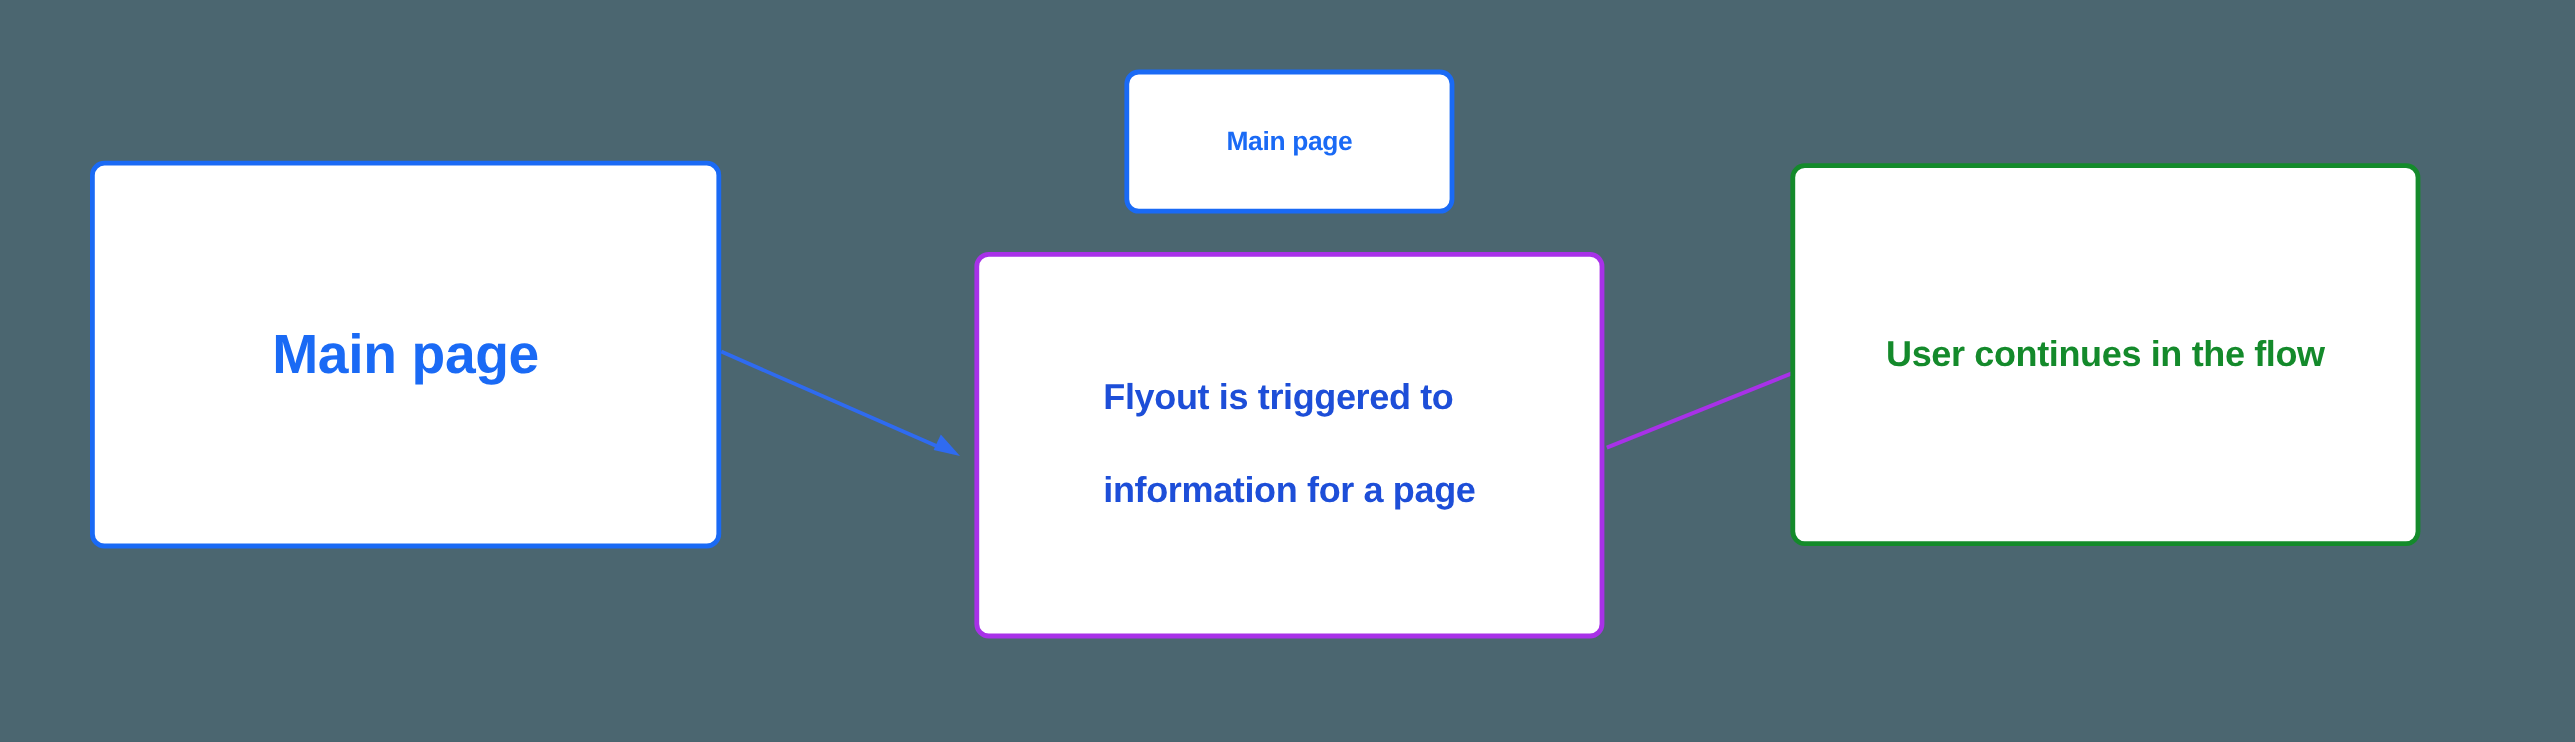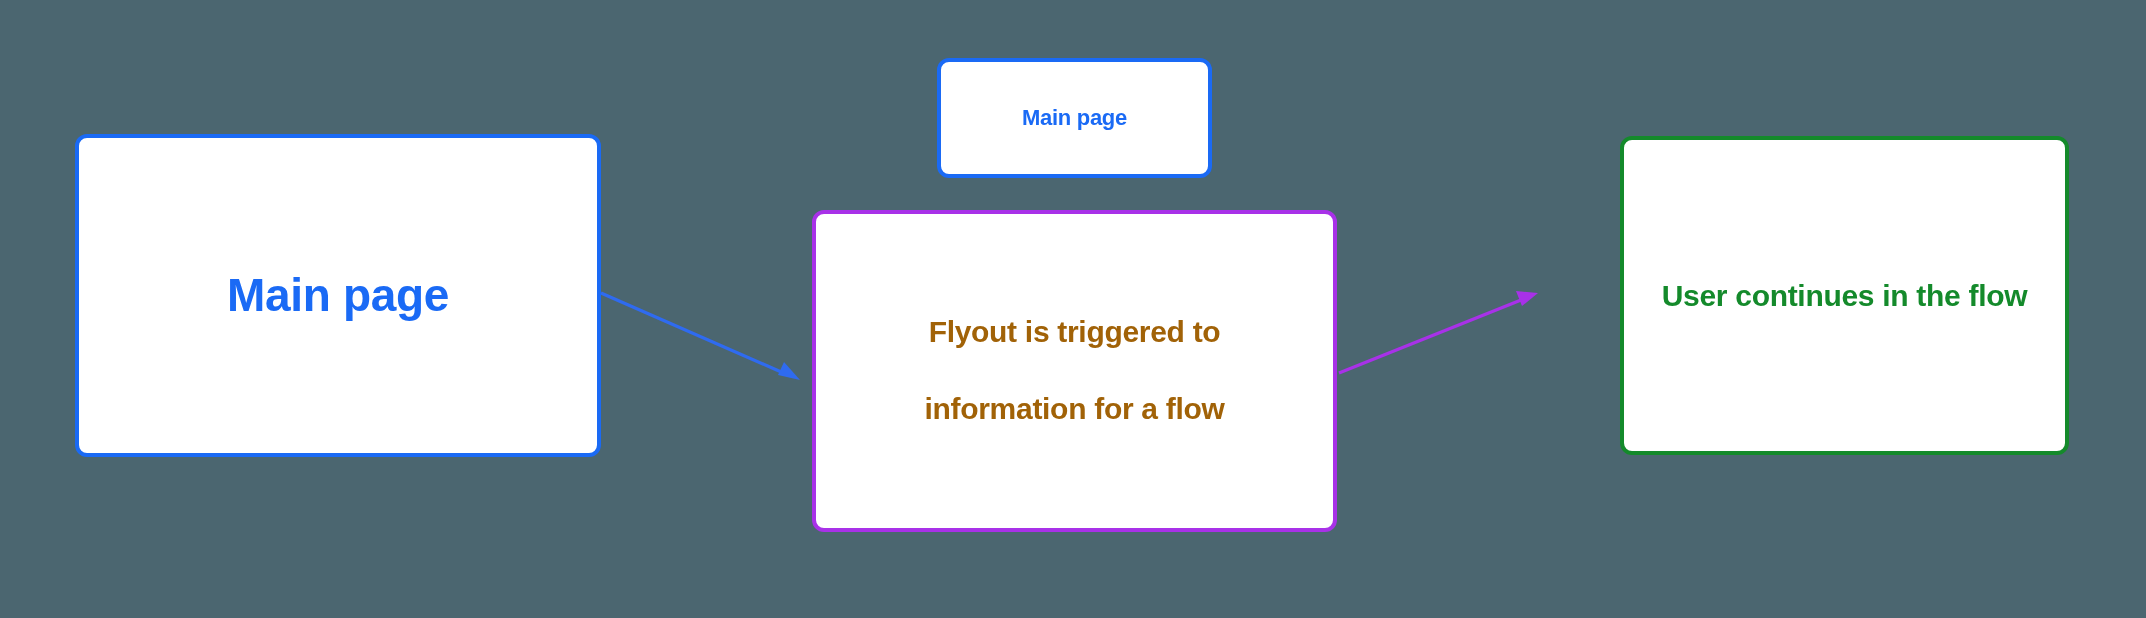--- a/index.html
+++ b/index.html
@@ -16,48 +16,47 @@
     font-family: "Liberation Sans", sans-serif;
   }
   .node {
     position: absolute;
     box-sizing: border-box;
     background: #ffffff;
     border-radius: 12px;
     display: flex;
     align-items: center;
     justify-content: center;
-    text-align: center;
     font-weight: bold;
     letter-spacing: -0.3px;
   }
   #node-main-page-large {
     left: 75px;  top: 134px;  width: 526px; height: 323px;
     border: 4px solid #1a6af5;
     color: #1a6af5;
     font-size: 46px;
     line-height: 1.15;
   }
   #node-main-page-small {
     left: 937px; top: 58px;  width: 275px; height: 120px;
     border: 4px solid #1a6af5;
     color: #1a6af5;
     font-size: 22px;
     line-height: 1.2;
   }
   #node-flyout {
     left: 812px; top: 210px; width: 525px; height: 322px;
     border: 4px solid #a831e8;
-    color: #a16207;
+    color: #1d4ed8;
     font-size: 30px;
     line-height: 1.28;
     padding: 0 26px;
   }
   #node-user-continues {
-    left: 1620px; top: 136px; width: 449px; height: 319px;
+    left: 1492px; top: 136px; width: 525px; height: 319px;
     border: 4px solid #148a2b;
     color: #148a2b;
     font-size: 30px;
     line-height: 1.2;
     padding: 0 24px;
   }
   #edge-layer {
     position: absolute;
     left: 0; top: 0;
     width: 2146px;
@@ -88,21 +87,21 @@
   </div>
 
   <div class="node" id="node-main-page-small">
     <span>Main page</span>
   </div>
 
   <div class="node" id="node-flyout">
     <span>
       <span>Flyout is triggered to</span><br>
       <br>
-      <span>information for a flow</span>
+      <span>information for a page</span>
     </span>
   </div>
 
   <div class="node" id="node-user-continues">
     <span>User continues in the flow</span>
   </div>
 
 </div>
 
 </body></html>

